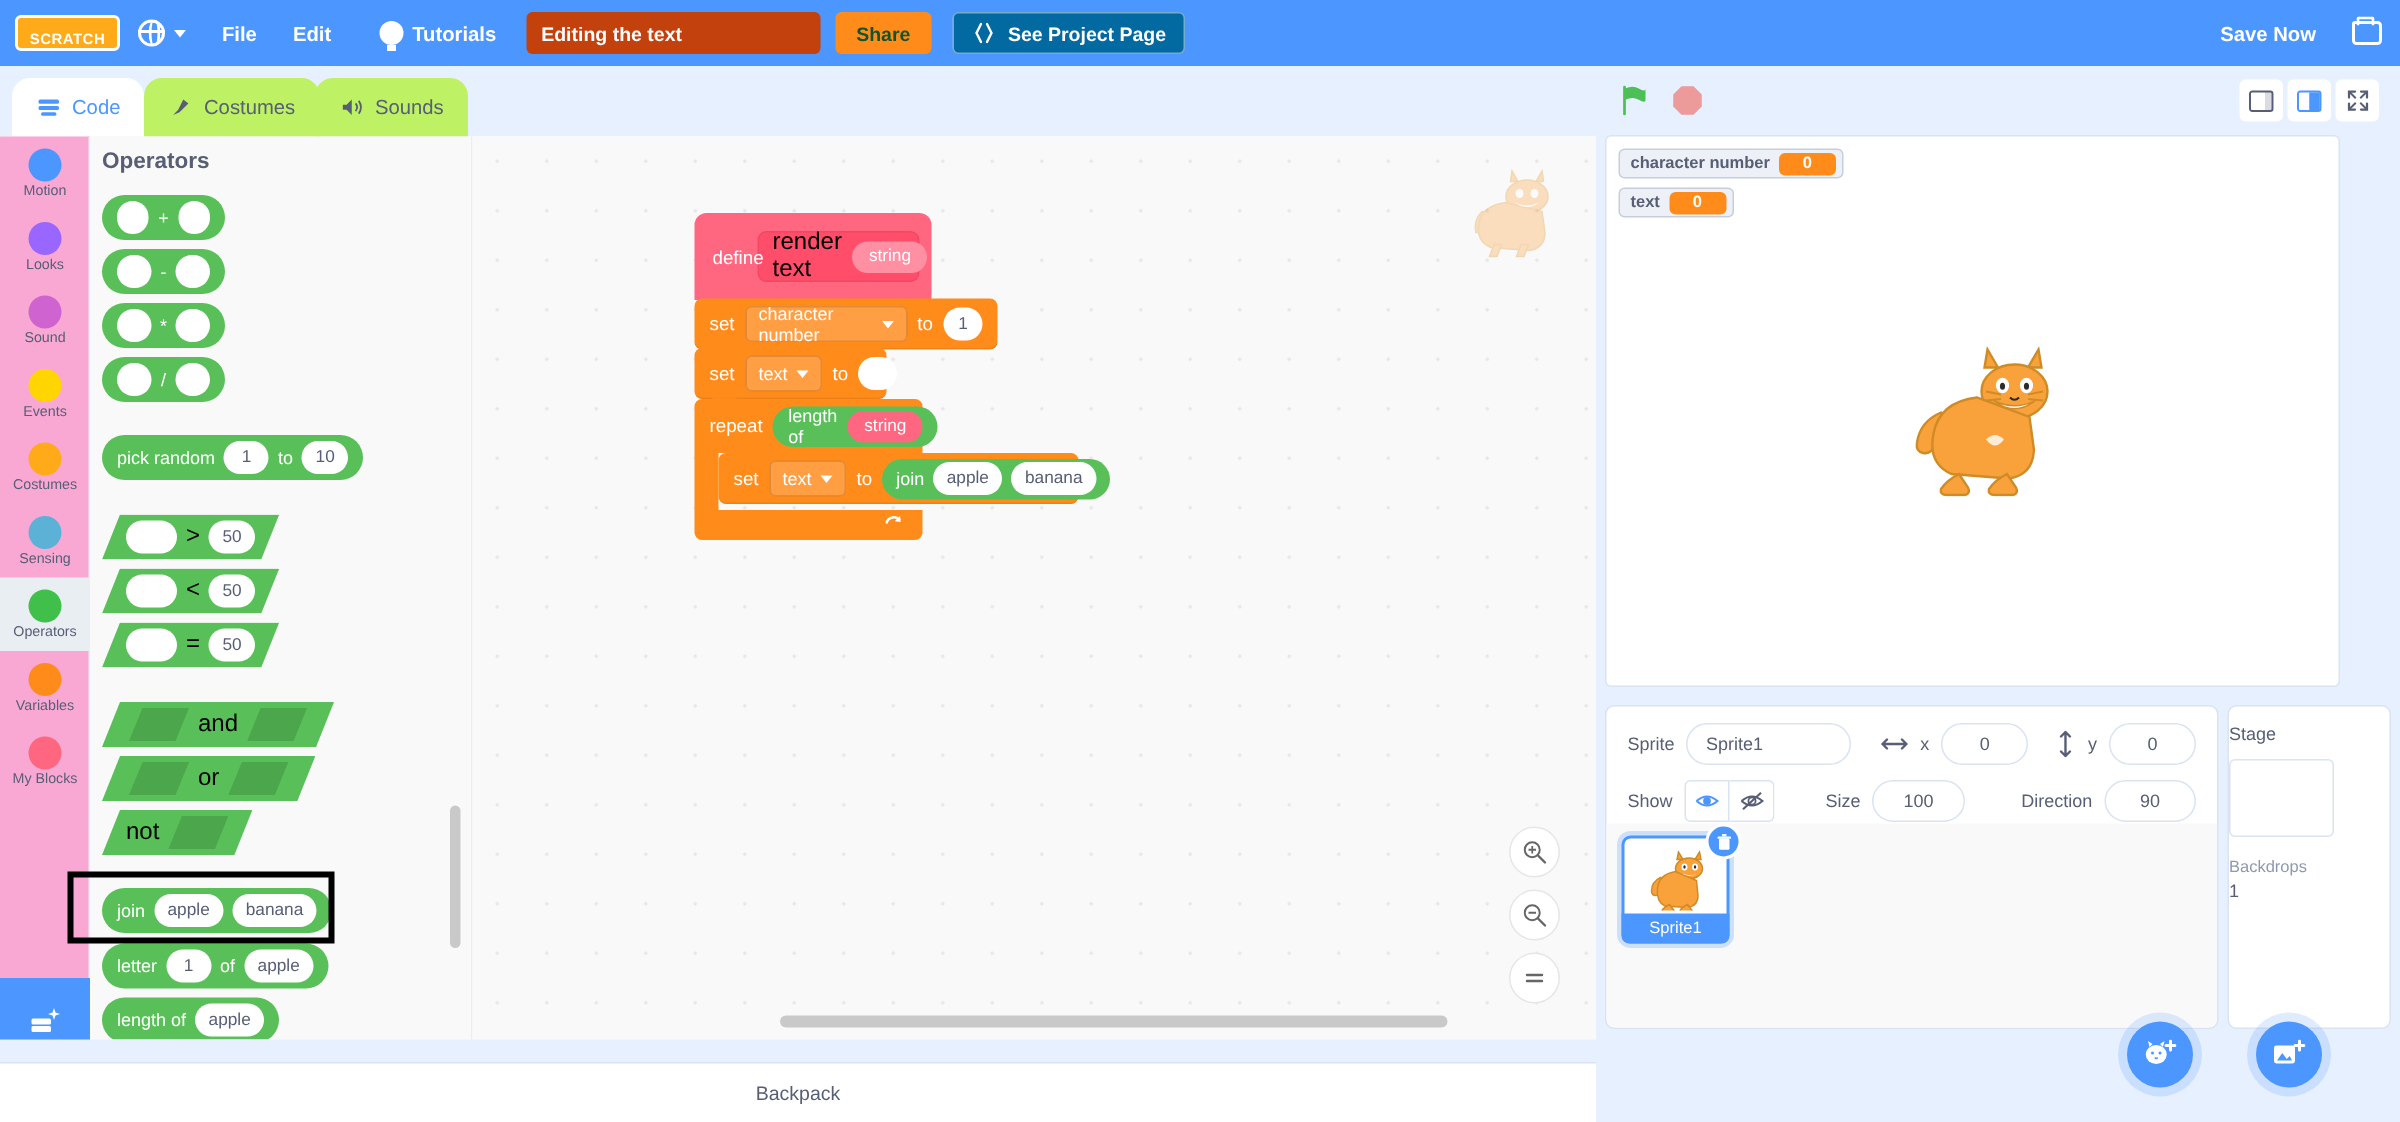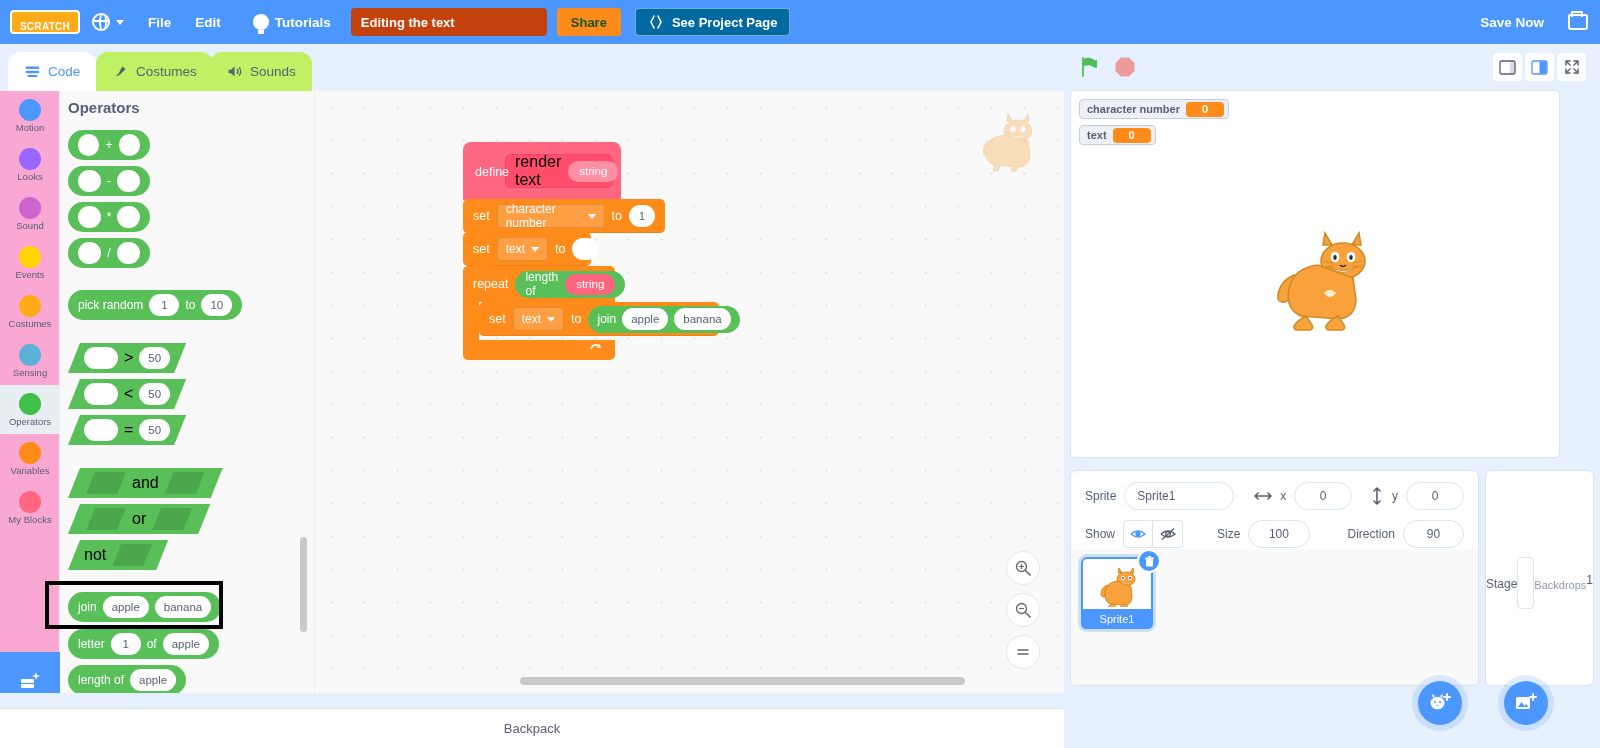--- a/index.html
+++ b/index.html
@@ -230,21 +230,21 @@
     color: #fff; font-size: 11px; display: flex; align-items: center; justify-content: center; border-radius: 0 0 5px 5px;
   }
   .del-badge {
     position: absolute; right: -10px; top: -10px; width: 24px; height: 24px; border-radius: 50%;
     background: #4C97FF; display: flex; align-items: center; justify-content: center; cursor: pointer;
     border: 2px solid #fff;
   }
   .stage-panel {
     position: absolute; left: 421px; top: 426px; width: 109px; height: 216px;
     background: #fff; border: 1px solid #D9E3F2; border-radius: 6px;
-    display: flex; align-items: center;
+    display: flex; flex-direction: column; 
   }
   .stage-panel-title { font-size: 12px; color: #575E75; margin-top: 11px; }
   .stage-thumb { width: 70px; height: 52px; border: 1px solid #D9E3F2; border-radius: 4px; margin-top: 10px; background: #fff; }
   .backdrops-lbl { font-size: 11px; color: #8f98ad; margin-top: 14px; }
   .backdrops-num { font-size: 12px; color: #575E75; margin-top: 3px; }
   .fab {
     position: absolute; width: 44px; height: 44px; border-radius: 50%; background: #4C97FF;
     display: flex; align-items: center; justify-content: center; cursor: pointer;
     box-shadow: 0 0 0 6px rgba(76,151,255,.18);
   }

